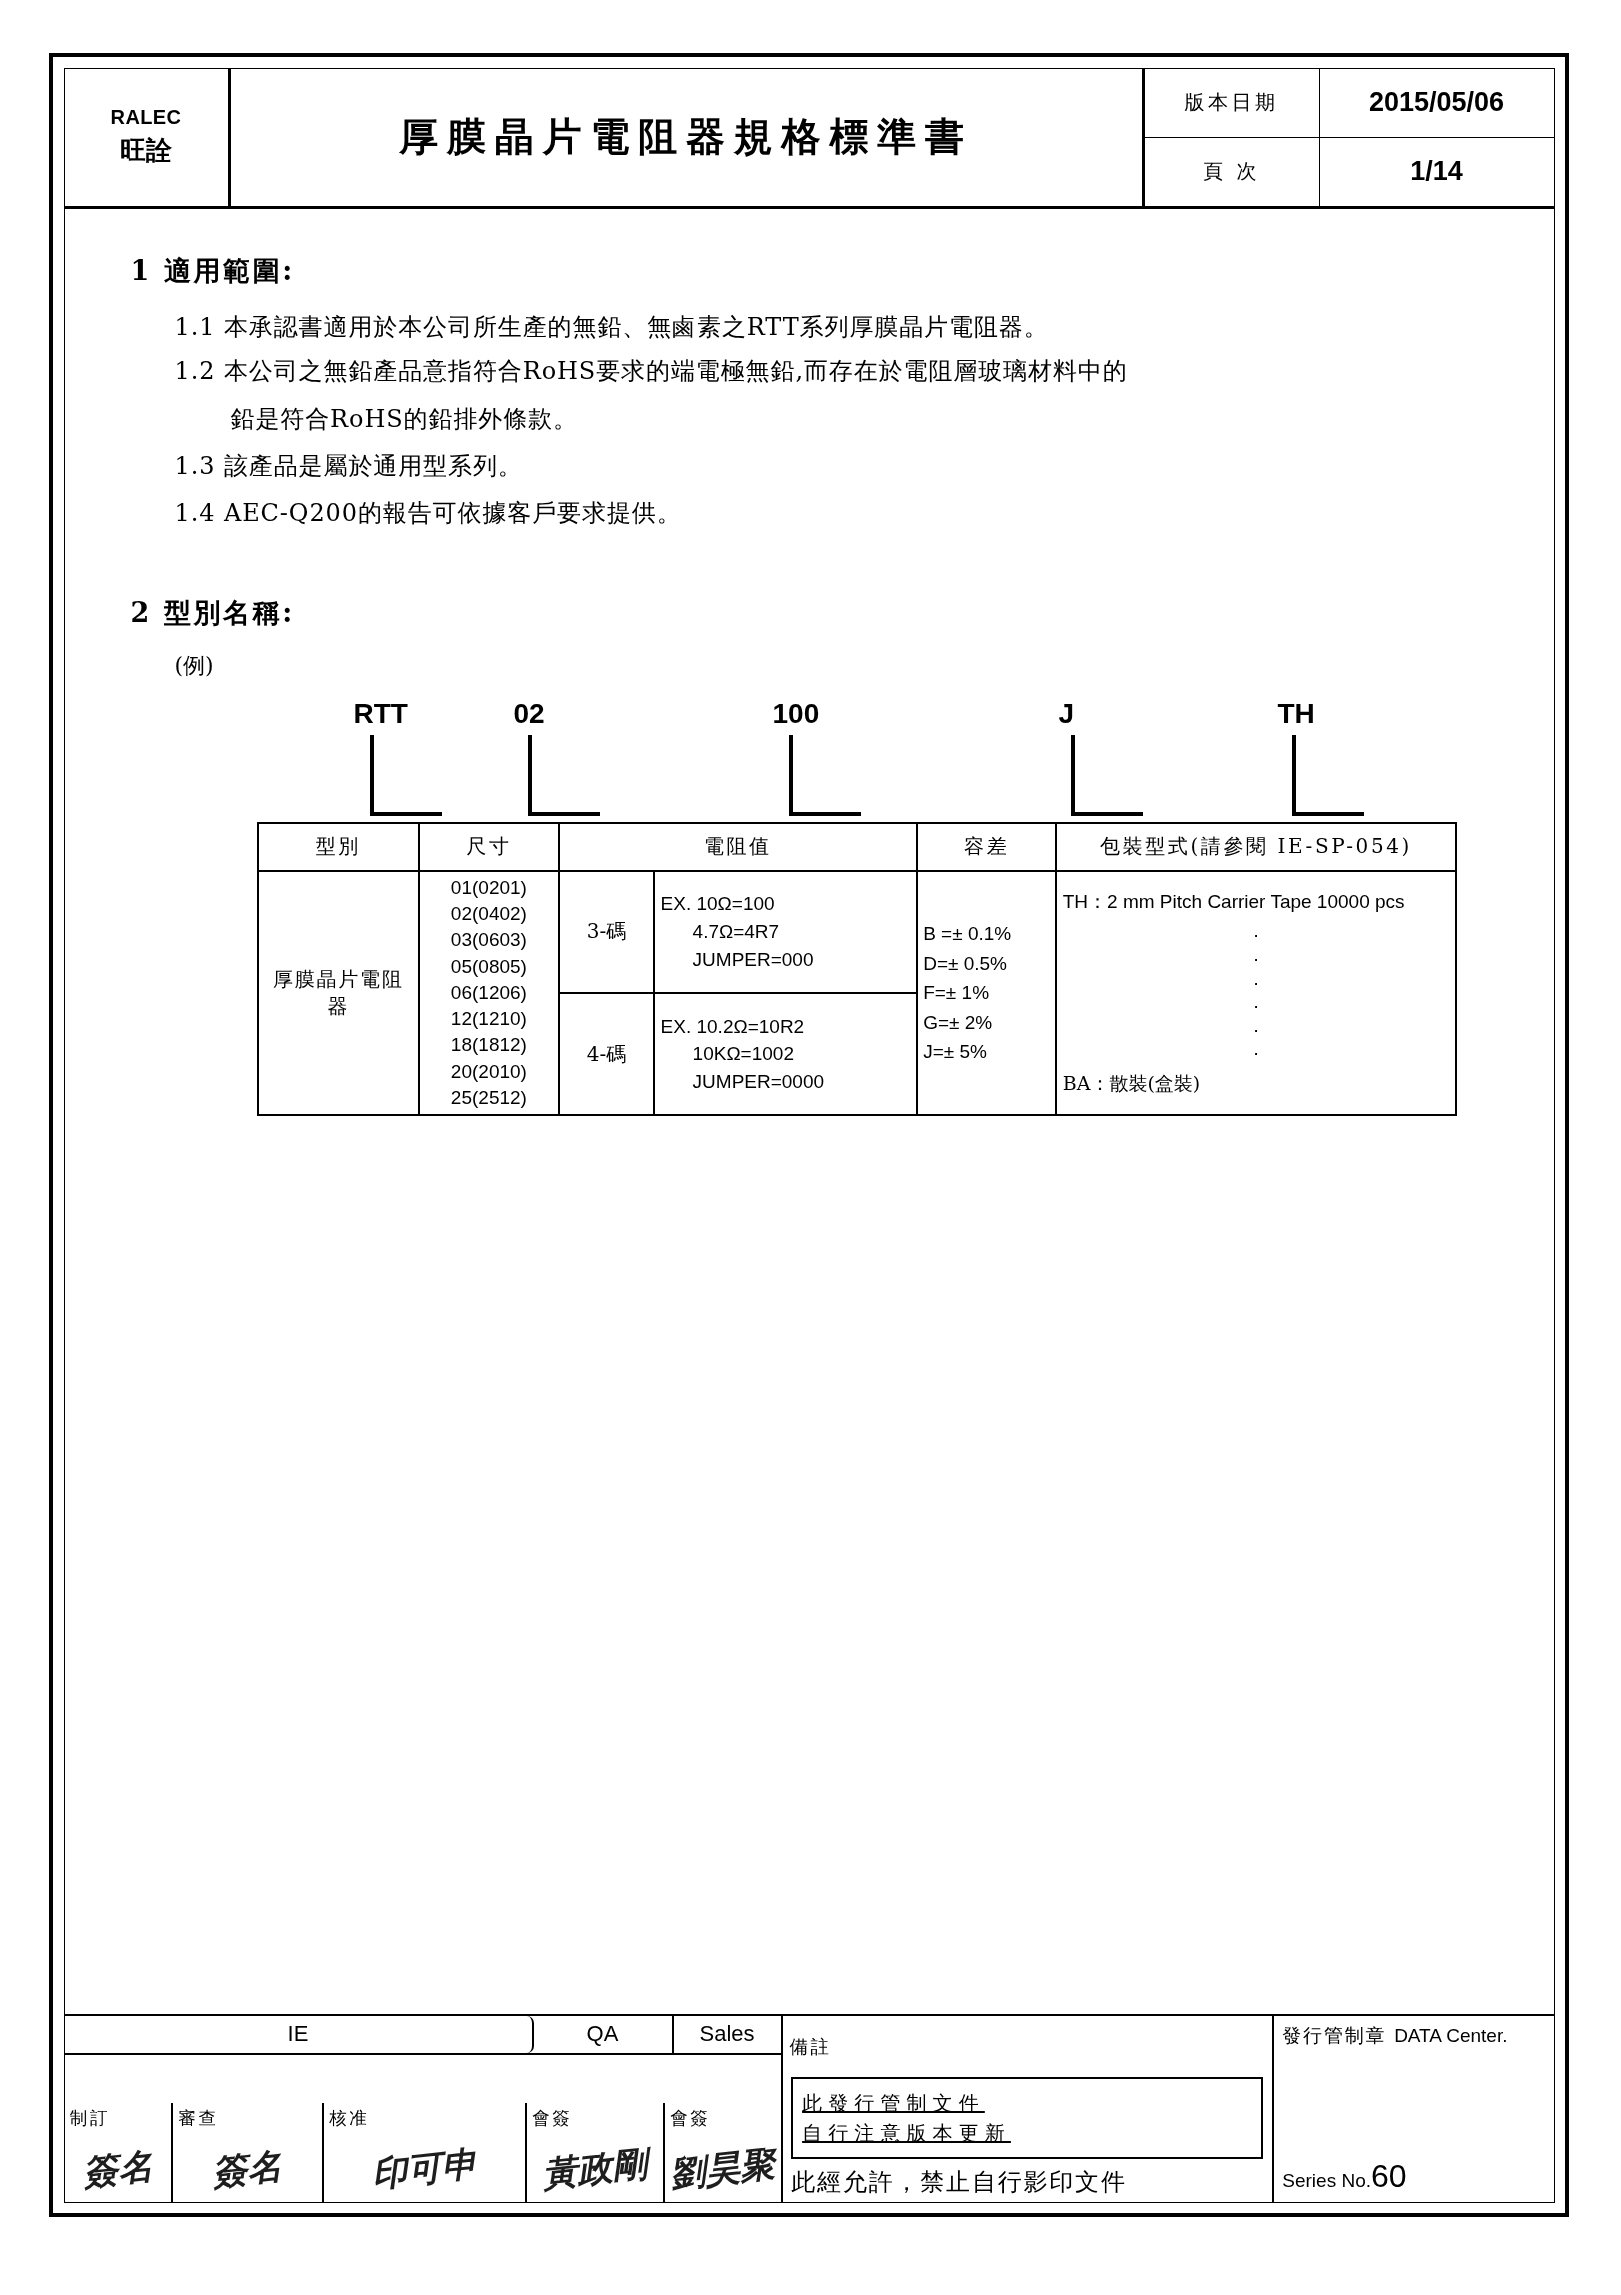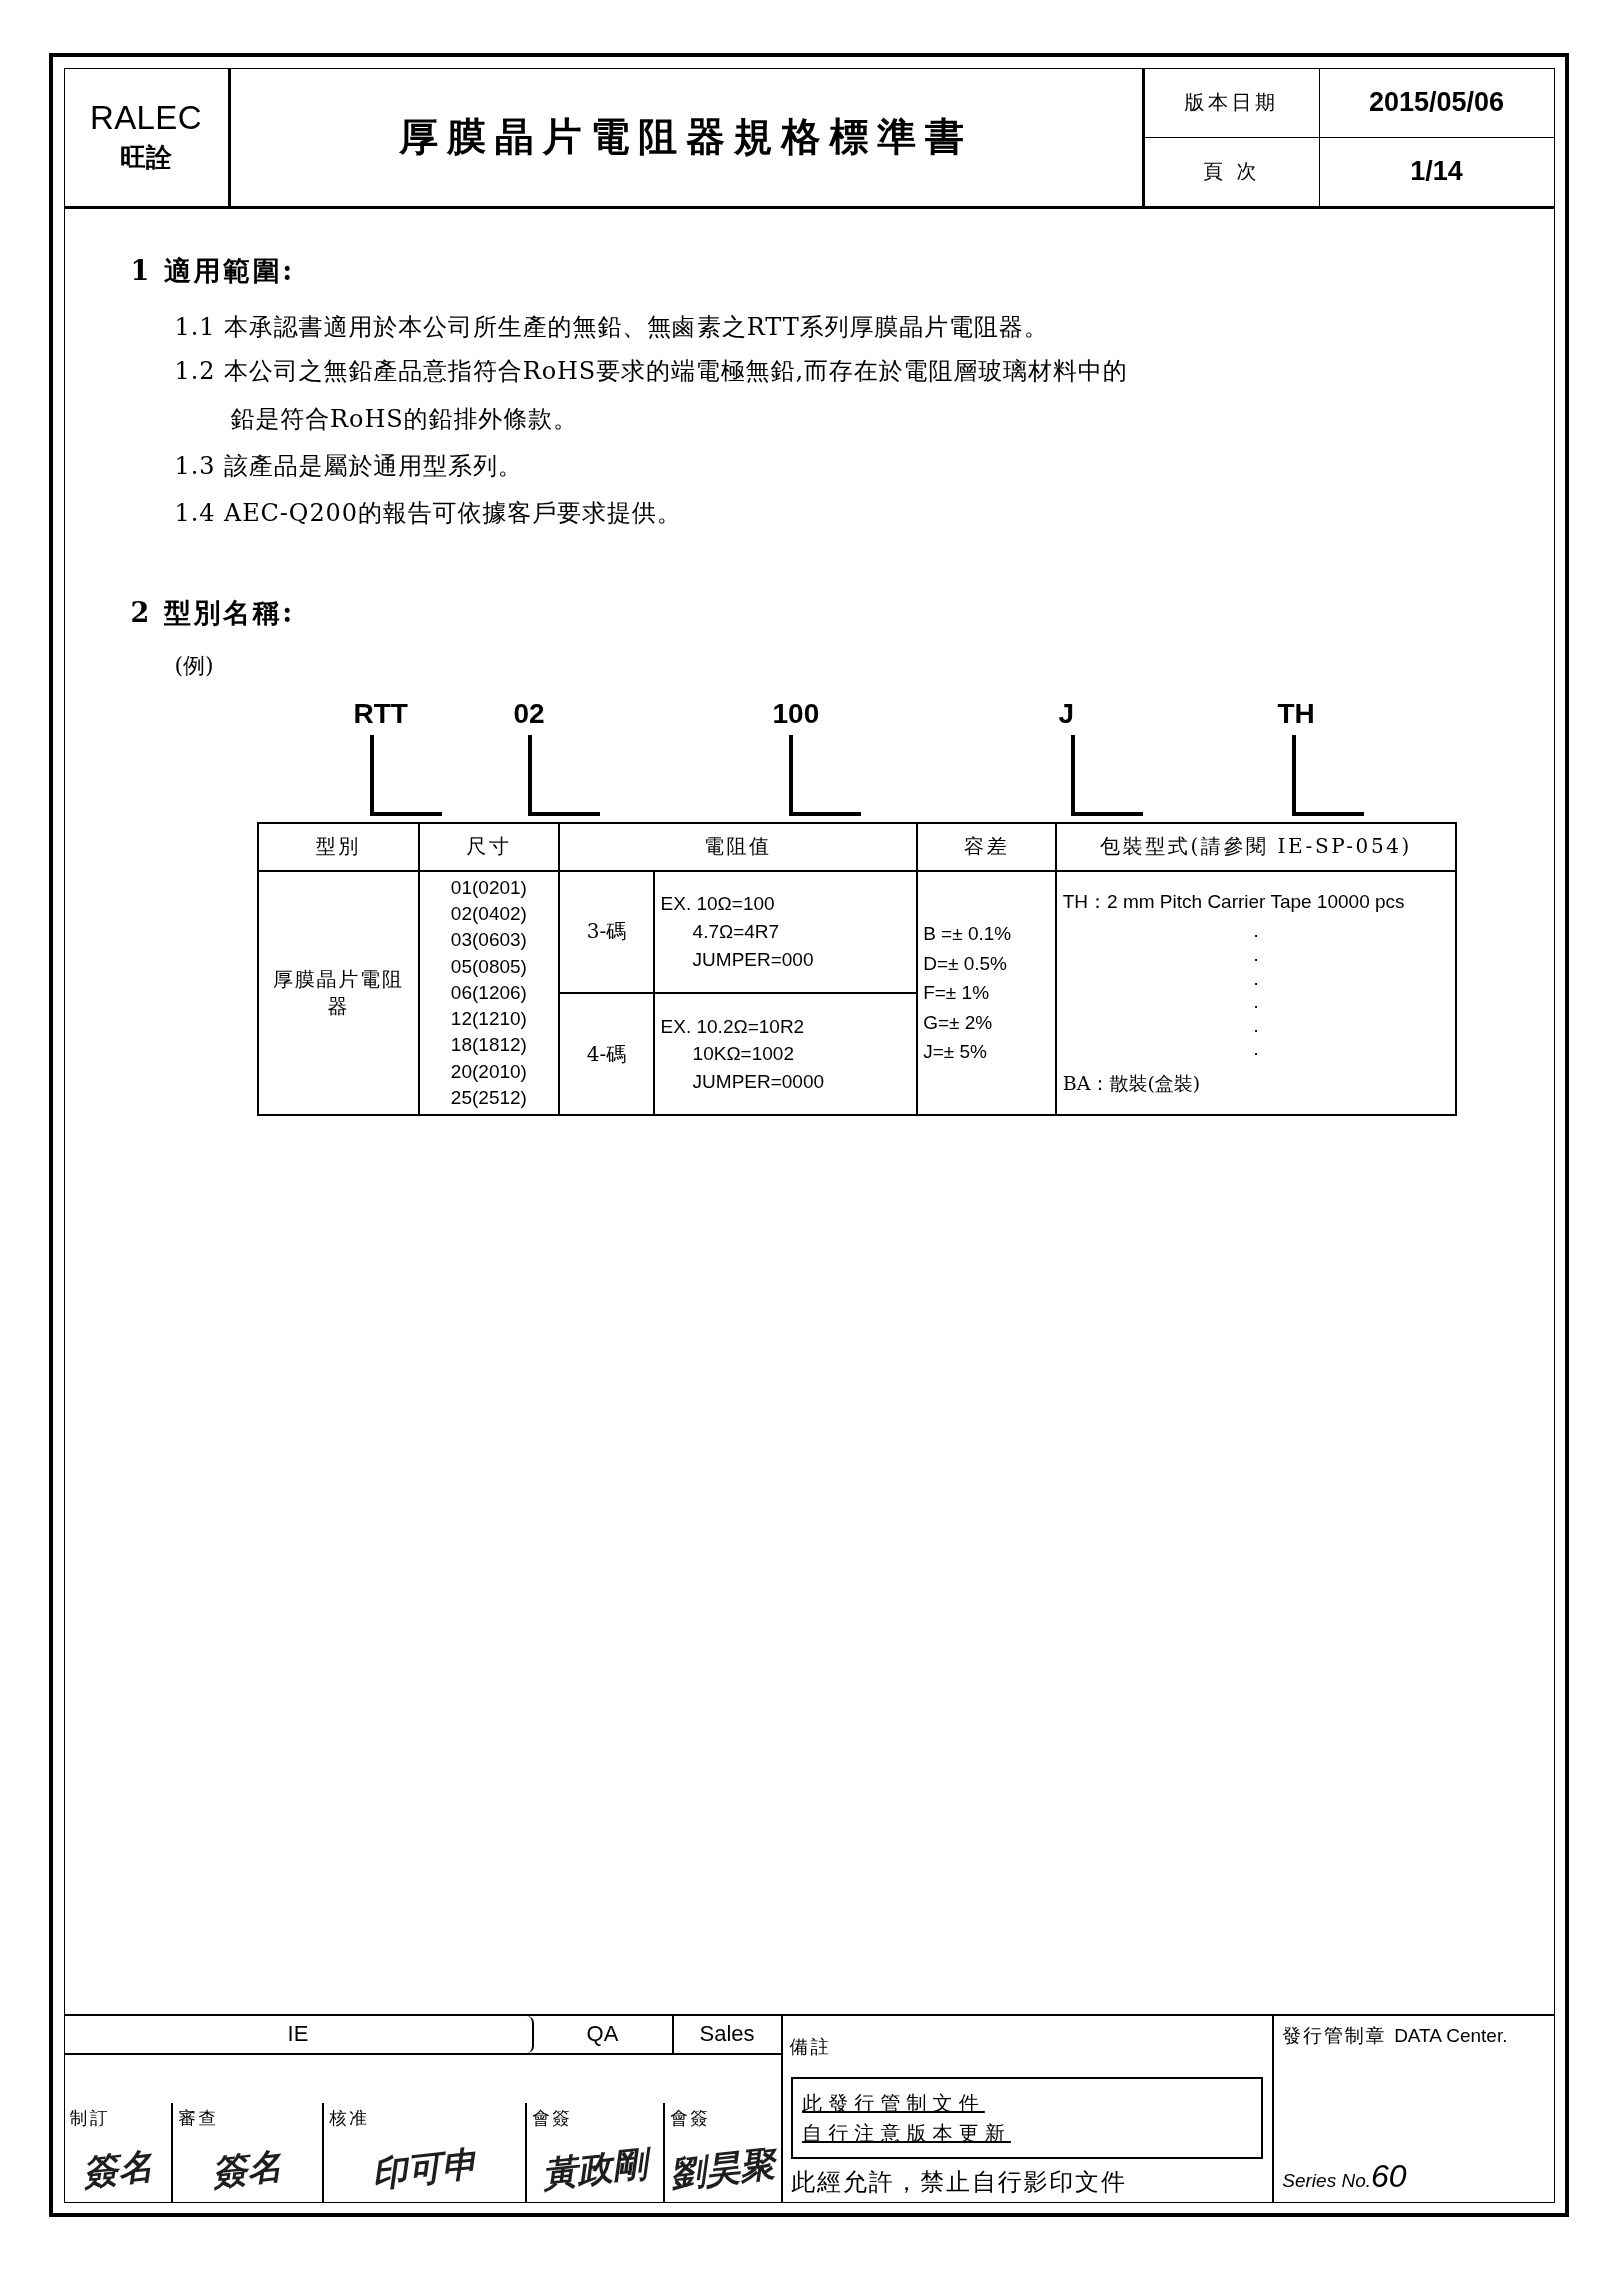--- a/index.html
+++ b/index.html
@@ -47,22 +47,22 @@
     width: 166px;
     border-right: 3.5px solid #000;
     box-sizing: border-box;
     display: flex;
     flex-direction: column;
     align-items: center;
     justify-content: center;
     gap: 3.5px;
   }
   .hdr-logo .brand {
-    font-size: 33px;
-    font-weight: normal;
+    font-size: 20px;
+    font-weight: bold;
     letter-spacing: 0.4px;
   }
   .hdr-logo .brand-cn {
     font-size: 26px;
     font-weight: bold;
     font-family: "DejaVu Serif", serif;
   }
   .hdr-title {
     flex: 1;
     display: flex;
@@ -360,21 +360,20 @@
     font-family: "Liberation Sans", sans-serif;
     letter-spacing: 0;
     font-size: 19px;
   }
   .f-right-series {
     position: absolute;
     left: 8.8px;
     bottom: 7px;
     font-size: 19px;
     white-space: nowrap;
-    font-style: italic;
   }
   .f-right-series .num {
     font-size: 32px;
   }
 </style>
 </head>
 <body>
 
 <div class="page">
   <div class="inner">

